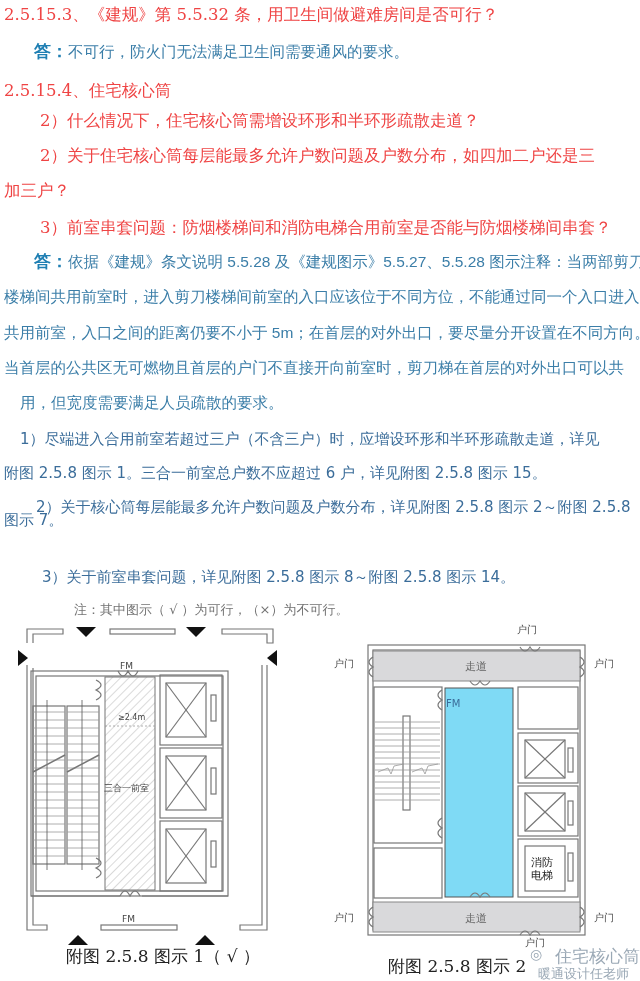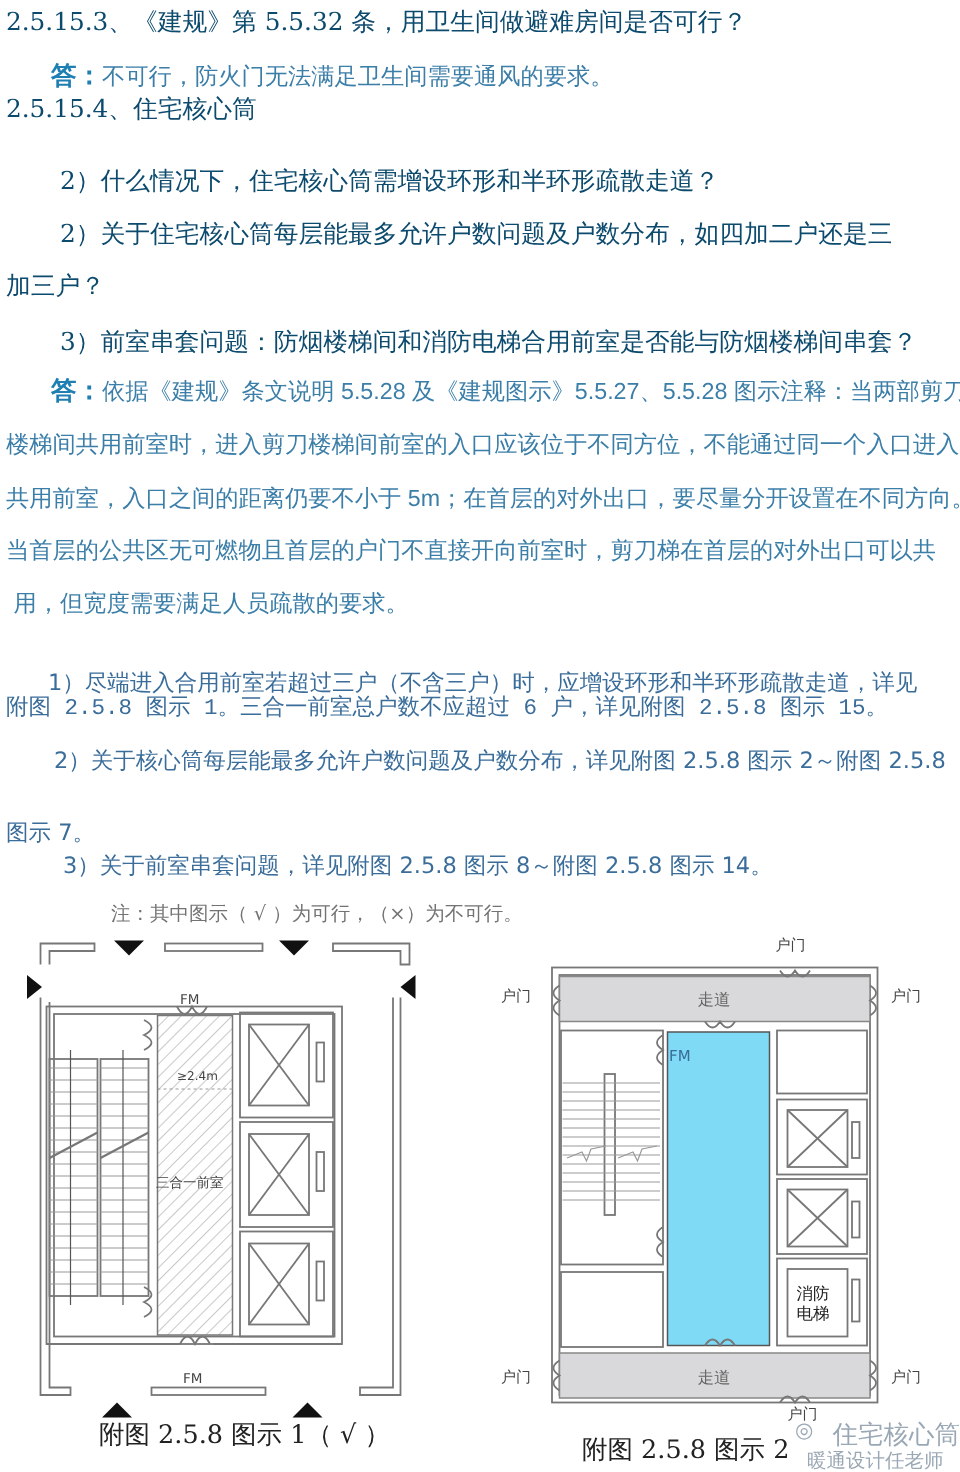--- a/index.html
+++ b/index.html
@@ -1,52 +1,52 @@
 <!DOCTYPE html>
 <html><head>
 <meta charset="utf-8">
 <style>
   * { margin:0; padding:0; box-sizing:border-box; }
   html, body { width:640px; height:981px; background:#ffffff; overflow:hidden; }
   body { font-family: "DejaVu Serif", "Liberation Serif", serif; color:#222; position:relative; }
   .line { position:absolute; left:0; white-space:nowrap; font-size:16.5px; line-height:22px; }
-  .q { color:#0c4a6e;text-align:center; }
+  .q { color:#ef4444;text-align:center; }
   .a { color:#3b7ea8; font-family:Liberation Sans, sans-serif; font-size:15.5px; }
   .alabel { color:#1f7fb3; font-weight:bold; font-size:17px; font-family:"DejaVu Sans","Liberation Sans",sans-serif; }
   .blue2 { color:#3b6d9a; font-family:"DejaVu Sans","Liberation Sans",sans-serif; font-size:15px; }
   .note { color:#737373; font-size:13px; }
   .caption { position:absolute; font-size:17px; color:#222; white-space:nowrap; }
   svg { position:absolute; }
   .wm { position:absolute; color:#9aa8b5; font-family:"DejaVu Sans","Liberation Sans",sans-serif; white-space:nowrap; }
 </style>
 </head>
 <body>
 
 <div class="line q" style="top:4px;left:4px;">2.5.15.3、《建规》第 5.5.32 条，用卫生间做避难房间是否可行？</div>
 <div class="line" style="top:40px;left:34px;">
   <span class="alabel">答：</span><span class="a">不可行，防火门无法满足卫生间需要通风的要求。</span>
 </div>
-<div class="line q" style="top:62px;left:4px;">2.5.15.4、住宅核心筒</div>
+<div class="line q" style="top:80px;left:4px;">2.5.15.4、住宅核心筒</div>
 <div class="line q" style="top:110px;left:40px;">2）什么情况下，住宅核心筒需增设环形和半环形疏散走道？</div>
 <div class="line q" style="top:145px;left:40px;">2）关于住宅核心筒每层能最多允许户数问题及户数分布，如四加二户还是三</div>
 <div class="line q" style="top:180px;left:4px;">加三户？</div>
 <div class="line q" style="top:217px;left:40px;">3）前室串套问题：防烟楼梯间和消防电梯合用前室是否能与防烟楼梯间串套？</div>
 
 <div class="line" style="top:250px;left:34px;">
   <span class="alabel">答：</span><span class="a">依据《建规》条文说明 5.5.28 及《建规图示》5.5.27、5.5.28 图示注释：当两部剪刀</span>
 </div>
 <div class="line a" style="top:286px;left:4px;">楼梯间共用前室时，进入剪刀楼梯间前室的入口应该位于不同方位，不能通过同一个入口进入</div>
 <div class="line a" style="top:322px;left:4px;">共用前室，入口之间的距离仍要不小于 5m；在首层的对外出口，要尽量分开设置在不同方向。</div>
 <div class="line a" style="top:357px;left:4px;">当首层的公共区无可燃物且首层的户门不直接开向前室时，剪刀梯在首层的对外出口可以共</div>
-<div class="line a" style="top:392px;left:9px;">用，但宽度需要满足人员疏散的要求。</div>
-
-<div class="line blue2" style="top:428px;left:32px;margin-top:16px;">1）尽端进入合用前室若超过三户（不含三户）时，应增设环形和半环形疏散走道，详见</div>
-<div class="line blue2" style="top:462px;left:4px;font-family:Liberation Mono, monospace;">附图  2.5.8 图示 1。三合一前室总户数不应超过 6 户，详见附图  2.5.8 图示 15。</div>
+<div class="line a" style="top:392px;left:20px;">用，但宽度需要满足人员疏散的要求。</div>
+
+<div class="line blue2" style="top:428px;left:20px;">1）尽端进入合用前室若超过三户（不含三户）时，应增设环形和半环形疏散走道，详见</div>
+<div class="line blue2" style="top:462px;left:4px;">附图  2.5.8 图示 1。三合一前室总户数不应超过 6 户，详见附图  2.5.8 图示 15。</div>
 <div class="line blue2" style="top:496px;left:36px;">2）关于核心筒每层能最多允许户数问题及户数分布，详见附图 2.5.8 图示 2～附图 2.5.8</div>
-<div class="line blue2" style="top:544px;left:4px;">图示 7。</div>
+<div class="line blue2" style="top:509px;left:4px;">图示 7。</div>
 <div class="line blue2" style="top:566px;left:42px;">3）关于前室串套问题，详见附图 2.5.8 图示 8～附图 2.5.8 图示 14。</div>
 <div class="line note" style="top:599px;left:74px;">注：其中图示（ √ ）为可行，（×）为不可行。</div>
 
 <svg style="left:0;top:620px;" width="320" height="330" viewBox="0 620 320 330">
   <defs>
     <pattern id="hatch" width="6" height="6" patternUnits="userSpaceOnUse" patternTransform="rotate(45)">
       <line x1="0" y1="0" x2="0" y2="6" stroke="#b5b5b5" stroke-width="1"></line>
     </pattern>
   </defs>
   <g fill="none" stroke="#777" stroke-width="1.2">

